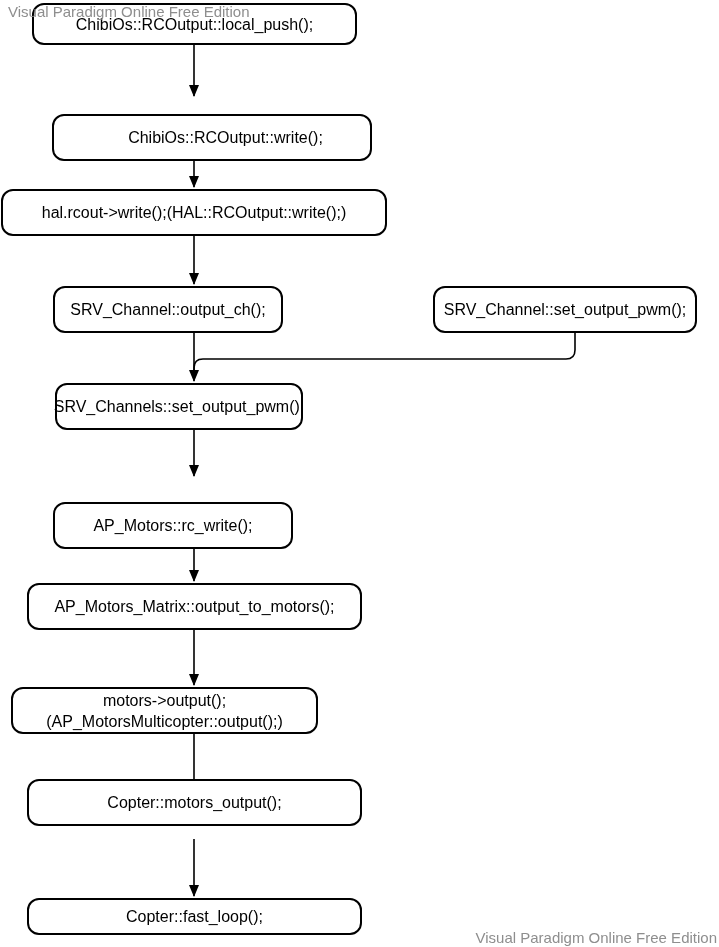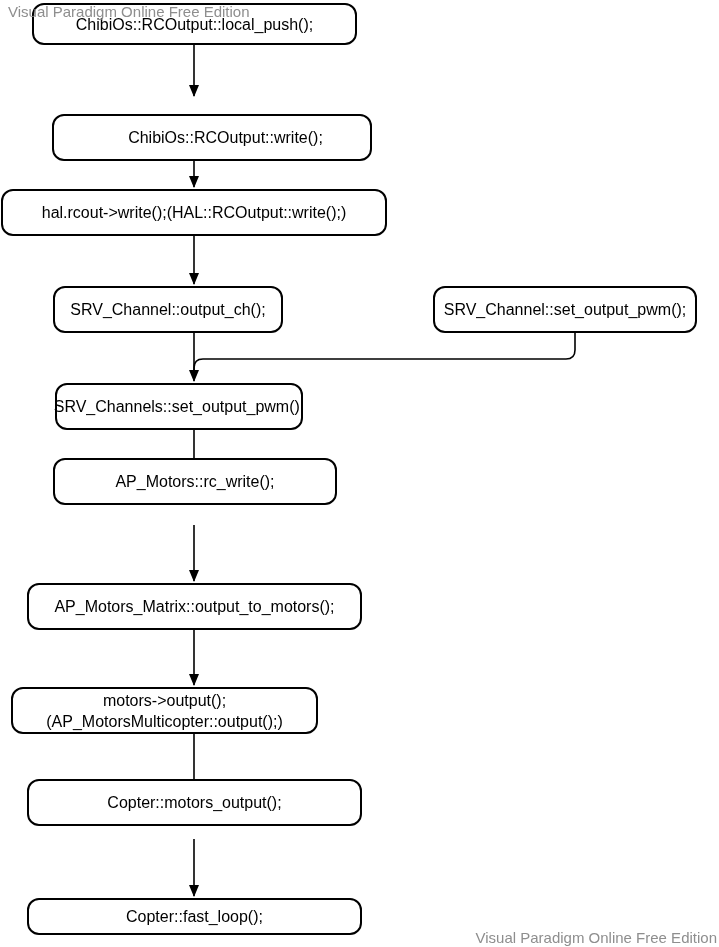--- a/index.html
+++ b/index.html
@@ -79,21 +79,21 @@
   <div class="node" style="left:52px;  top:114px;  width:320px; height:47px;padding-left:33px;">ChibiOs::RCOutput::write();</div>
 
   <div class="node" style="left:1px;   top:189px; width:386px; height:47px;">hal.rcout-&gt;write();(HAL::RCOutput::write();)</div>
 
   <div class="node" style="left:53px;  top:286px; width:230px; height:47px;">SRV_Channel::output_ch();</div>
 
   <div class="node" style="left:433px; top:286px; width:264px; height:47px;">SRV_Channel::set_output_pwm();</div>
 
   <div class="node" style="left:43px;  top:383px; width:248px; height:47px;margin-left:12px;">SRV_Channels::set_output_pwm();</div>
 
-  <div class="node" style="left:53px;  top:458px; width:284px; height:47px;">AP_Motors::rc_write();</div>
+  <div class="node" style="left:53px;  top:502px; width:240px; height:47px;">AP_Motors::rc_write();</div>
 
   <div class="node" style="left:27px;  top:583px; width:335px; height:47px;">AP_Motors_Matrix::output_to_motors();</div>
 
   <div class="node" style="left:11px;  top:687px; width:307px; height:47px;">motors-&gt;output();
 (AP_MotorsMulticopter::output();)</div>
 
   <div class="node" style="left:27px;  top:779px; width:335px; height:47px;">Copter::motors_output();</div>
 
   <div class="node" style="left:27px;  top:898px; width:335px; height:37px;">Copter::fast_loop();</div>
 

